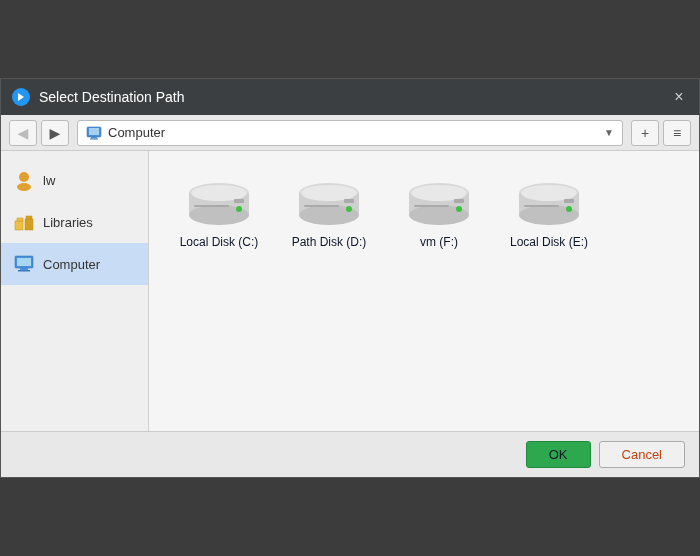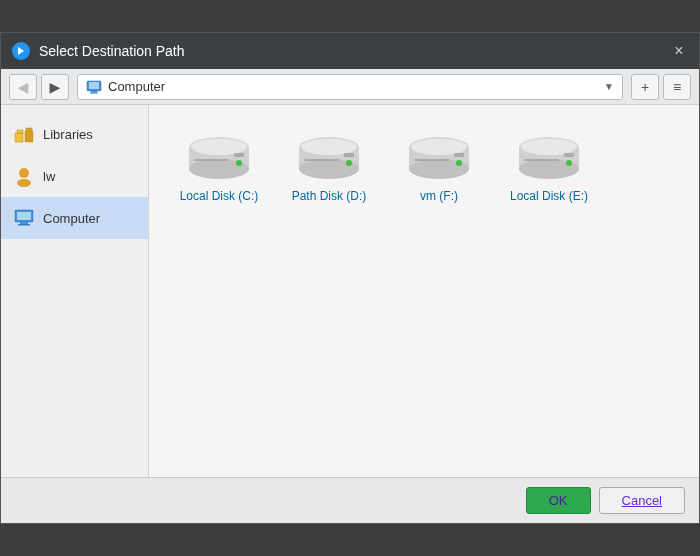--- a/index.html
+++ b/index.html
@@ -7,21 +7,21 @@
       width: 700px;
       height: 556px;
       font-family: 'Segoe UI', Arial, sans-serif;
       background: #3c3c3c;
       display: flex;
       align-items: center;
       justify-content: center;
     }
     .dialog {
       width: 700px;
-      height: 492px;
+      height: 400px;
       background: #f0f0f0;
       border: 1px solid #555;
       display: flex;
       flex-direction: column;
     }
     .title-bar {
       background: #3c3f41;
       color: #ffffff;
       display: flex;
       align-items: center;
@@ -168,21 +168,21 @@
       cursor: pointer;
       border-radius: 4px;
     }
     .drive-icon {
       width: 70px;
       height: 48px;
       position: relative;
     }
     .drive-label {
       font-size: 12px;
-      color: #0369a1;
+      color: #0f172a;
       text-align: center;
       margin-top: 6px;
     }
 
     .footer {
       background: #e8e8e8;
       border-top: 1px solid #ccc;
       display: flex;
       justify-content: flex-end;
       align-items: center;
@@ -193,28 +193,27 @@
     }
     .btn {
       padding: 5px 22px;
       border: 1px solid #888;
       border-radius: 3px;
       font-size: 13px;
       cursor: pointer;
     }
     .btn-ok {
       background: #2ea84e;
-      color: #4c1d95;
+      color: #0f172a;
       border-color: #1e8a3a;
     }
     .btn-cancel {
       background: #f0f0f0;
-      color: #6d28d9;
+      color: #c2410c;
       border-color: #aaa;
-      text-decoration: underline;
     }
   </style>
 </head>
 <body>
 
 <div class="dialog">
 
   <div class="title-bar">
     <div class="title-bar-icon">
       
@@ -255,37 +254,37 @@
     </div>
   </div>
 
   <div class="content-area">
 
     <div class="sidebar">
 
       <div class="sidebar-item">
         <div class="sidebar-item-icon">
           <svg width="22" height="22" viewBox="0 0 22 22">
+            <circle cx="11" cy="8" r="5" fill="#e0a030"></circle>
+            <ellipse cx="11" cy="18" rx="7" ry="4" fill="#e0a030"></ellipse>
+          </svg>
+        </div>
+        <span class="sidebar-item-label">lw</span>
+      </div>
+
+      <div class="sidebar-item">
+        <div class="sidebar-item-icon">
+          <svg width="22" height="22" viewBox="0 0 22 22">
             <rect x="2" y="10" width="8" height="9" fill="#f0c040" stroke="#c09020" stroke-width="0.5"></rect>
             <rect x="4" y="7" width="6" height="3" fill="#f0c040" stroke="#c09020" stroke-width="0.5"></rect>
             <rect x="12" y="8" width="8" height="11" fill="#d4a020" stroke="#c09020" stroke-width="0.5"></rect>
             <rect x="13" y="5" width="6" height="3" fill="#d4a020" stroke="#c09020" stroke-width="0.5"></rect>
           </svg>
         </div>
         <span class="sidebar-item-label">Libraries</span>
-      </div>
-
-      <div class="sidebar-item">
-        <div class="sidebar-item-icon">
-          <svg width="22" height="22" viewBox="0 0 22 22">
-            <circle cx="11" cy="8" r="5" fill="#e0a030"></circle>
-            <ellipse cx="11" cy="18" rx="7" ry="4" fill="#e0a030"></ellipse>
-          </svg>
-        </div>
-        <span class="sidebar-item-label">lw</span>
       </div>
 
       <div class="sidebar-item active">
         <div class="sidebar-item-icon">
           <svg width="22" height="22" viewBox="0 0 22 22">
             <rect x="2" y="3" width="18" height="12" rx="1" fill="#4a90d9" stroke="#2a6ab0" stroke-width="0.5"></rect>
             <rect x="4" y="5" width="14" height="8" fill="#a8d8f0"></rect>
             <rect x="7" y="15" width="8" height="2" fill="#4a90d9"></rect>
             <rect x="5" y="17" width="12" height="1.5" fill="#3a7ac0"></rect>
           </svg>

